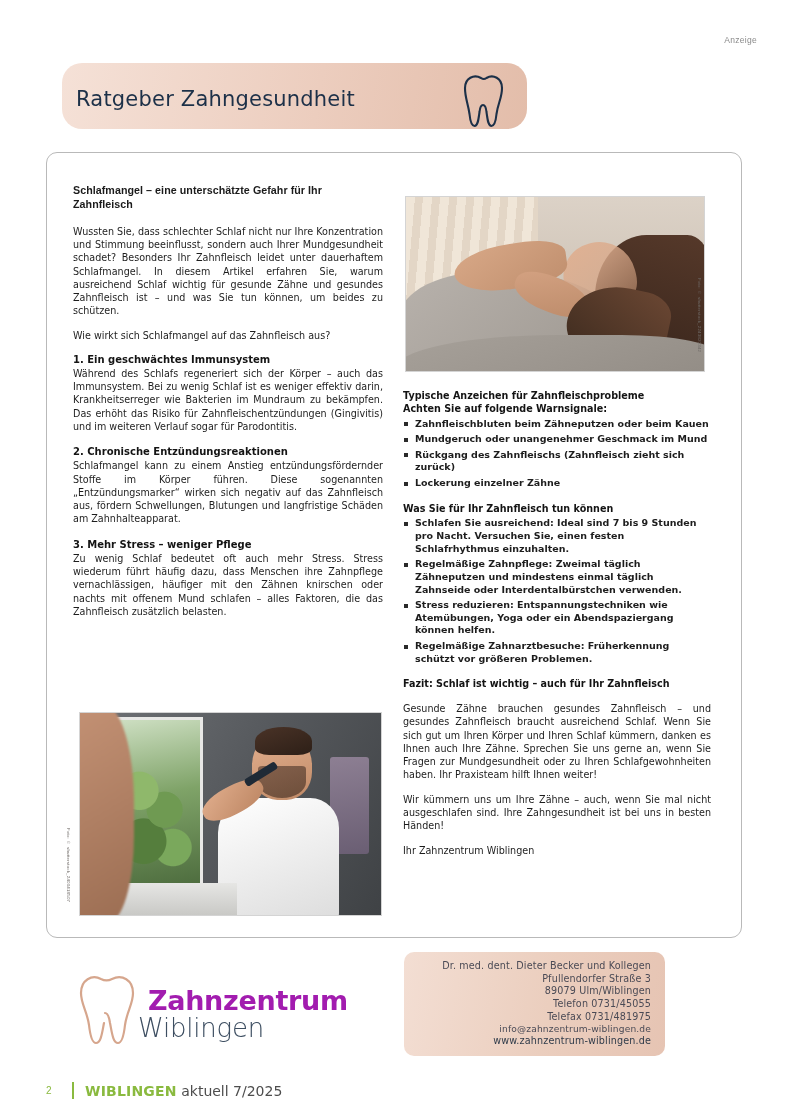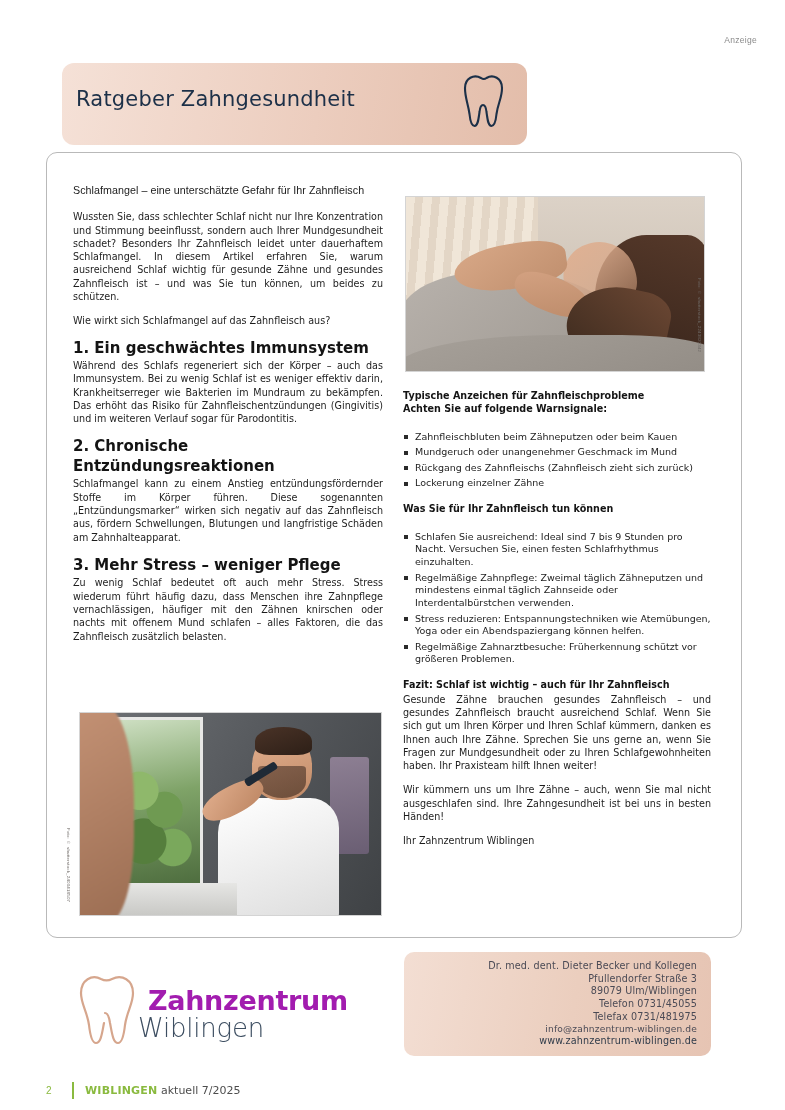--- a/index.html
+++ b/index.html
@@ -13,22 +13,22 @@
 
   
   .anzeige {
     position: absolute; top: 35px; right: 28px;
     font-size: 8.5px; color: #8a8a8a; letter-spacing: .3px;
   }
 
   
   .header-bar {
     position: absolute; left: 62px; top: 63px;
-    width: 465px; height: 82px;
-    border-radius: 12px;
+    width: 465px; height: 66px;
+    border-radius: 20px;
     background: linear-gradient(100deg, #f5e1d7 0%, #eccdbe 55%, #e3bdaa 100%);
   }
   .header-title {
     position: absolute; left: 14px; top: 24px;
     font-size: 21px; color: #1c3048; letter-spacing: .2px;
     font-family: "DejaVu Sans", sans-serif; font-weight: 400;
   }
   .tooth-logo {
     position: absolute; right: 18px; top: 9px;
     width: 52px; height: 58px;
@@ -41,42 +41,42 @@
     border: 1px solid #b9b9b9;
     border-radius: 11px;
     background: #fff;
   }
 
   
   .col-left  { position: absolute; left: 73px;  top: 183px; width: 310px; }
   .col-right { position: absolute; left: 403px; top: 390px; width: 308px; }
 
   h2.article-title {
-    font-size: 10.7px; font-weight: normal; color: #1b1b1b;
+    font-size: 10.7px; font-weight: bold; color: #1b1b1b;
     line-height: 1.34; margin-bottom: 13px; letter-spacing: .05px;
   }
   p.body {
     font-size: 9.6px; color: #1d1d1d; line-height: 1.385;
     text-align: justify; margin-bottom: 11px;
     font-family: "DejaVu Sans", sans-serif;
   }
   p.body.tight { margin-bottom: 0; }
   h3.sub {
-    font-size: 15px; font-weight: bold; color: #141414;
+    font-size: 10px; font-weight: bold; color: #141414;
     margin-top: 12px; margin-bottom: 1px; line-height: 1.3;
     font-family: "DejaVu Sans", sans-serif;
   }
   h3.sub.first { margin-top: 0; }
 
   .rc-head {
     font-size: 9.6px; font-weight: bold; color: #141414;
     line-height: 1.33; font-family: "DejaVu Sans", sans-serif;
   }
   ul.sq {
-    list-style: none; margin: 15px 0 0 0; padding: 0;
+    list-style: none; margin: 2px 0 0 0; padding: 0; font-weight: bold;
   }
   ul.sq li {
     position: relative; padding-left: 12px; margin-bottom: 3px;
     font-size: 9.5px; color: #1d1d1d; line-height: 1.33;
     font-family: "DejaVu Sans", sans-serif;
   }
   ul.sq li::before {
     content: ""; position: absolute; left: 1px; top: 4.5px;
     width: 4px; height: 4px; background: #2a2a2a;
   }
@@ -160,38 +160,38 @@
   }
   .brand-l2 {
     position: absolute; left: 66px; top: 45px;
     font-size: 26px; color: #3d4e61; font-weight: 300;
     font-family: "DejaVu Sans", sans-serif; letter-spacing: -.2px;
   }
 
   
   .contact-card {
     position: absolute; left: 404px; top: 952px;
-    width: 307px; height: 104px;
+    width: 261px; height: 104px;
     border-radius: 10px;
     background: linear-gradient(100deg, #f3ded3 0%, #ebcebe 55%, #e6c4b3 100%);
     padding: 8px 14px 0 0;
     text-align: right;
   }
   .contact-card .line {
     font-size: 9.6px; color: #4a4a55; line-height: 1.32;
     font-family: "DejaVu Sans", sans-serif; letter-spacing: .15px;
   }
   .contact-card .line.small { font-size: 9.1px; }
   .contact-card .line.web { font-weight: normal; color: #2f3b4a; font-size: 9.6px; }
 
   
   .footer { position: absolute; left: 46px; top: 1082px; display: flex; align-items: center; }
   .footer-num { font-size: 10px; color: #8aba3f; width: 26px; }
   .footer-rule { width: 2px; height: 17px; background: #8aba3f; margin-right: 11px; }
-  .footer-txt { font-size: 11px; color: #4d4d4d; font-family: "DejaVu Sans", sans-serif; }
+  .footer-txt { font-size: 14px; color: #4d4d4d; font-family: "DejaVu Sans", sans-serif; }
   .footer-txt b { color: #8aba3f; letter-spacing: .2px; }
 </style>
 </head>
 <body>
 
 <div class="page">
 
   <div class="anzeige">Anzeige</div>
 
   <div class="header-bar">
@@ -236,21 +236,21 @@
       <ul class="sq">
         <li>Schlafen Sie ausreichend: Ideal sind 7 bis 9 Stunden pro Nacht. Versuchen Sie, einen festen Schlafrhythmus einzuhalten.</li>
         <li>Regelmäßige Zahnpflege: Zweimal täglich Zähneputzen und mindestens einmal täglich Zahnseide oder Interdentalbürstchen verwenden.</li>
         <li>Stress reduzieren: Entspannungstechniken wie Atemübungen, Yoga oder ein Abendspaziergang können helfen.</li>
         <li>Regelmäßige Zahnarztbesuche: Früherkennung schützt vor größeren Problemen.</li>
       </ul>
     </div>
 
     <div class="gap-block">
       <div class="rc-head">Fazit: Schlaf ist wichtig – auch für Ihr Zahnfleisch</div>
-      <p class="body" style="margin-top:1px">Gesunde Zähne brauchen gesundes Zahnfleisch – und gesundes Zahnfleisch braucht ausreichend Schlaf. Wenn Sie sich gut um Ihren Körper und Ihren Schlaf kümmern, danken es Ihnen auch Ihre Zähne. Sprechen Sie uns gerne an, wenn Sie Fragen zur Mundgesundheit oder zu Ihren Schlafgewohnheiten haben. Ihr Praxisteam hilft Ihnen weiter!</p>
+      <p class="body" style="margin-top:11px">Gesunde Zähne brauchen gesundes Zahnfleisch – und gesundes Zahnfleisch braucht ausreichend Schlaf. Wenn Sie sich gut um Ihren Körper und Ihren Schlaf kümmern, danken es Ihnen auch Ihre Zähne. Sprechen Sie uns gerne an, wenn Sie Fragen zur Mundgesundheit oder zu Ihren Schlafgewohnheiten haben. Ihr Praxisteam hilft Ihnen weiter!</p>
       <p class="body">Wir kümmern uns um Ihre Zähne – auch, wenn Sie mal nicht ausgeschlafen sind. Ihre Zahngesundheit ist bei uns in besten Händen!</p>
       <p class="body tight">Ihr Zahnzentrum Wiblingen</p>
     </div>
   </div>
 
   <div class="photo photo-sleep">
     <div class="sleep-bg"></div>
     <div class="sleep-curtain"></div>
     <div class="sleep-wall"></div>
     <div class="sleep-pillow"></div>

